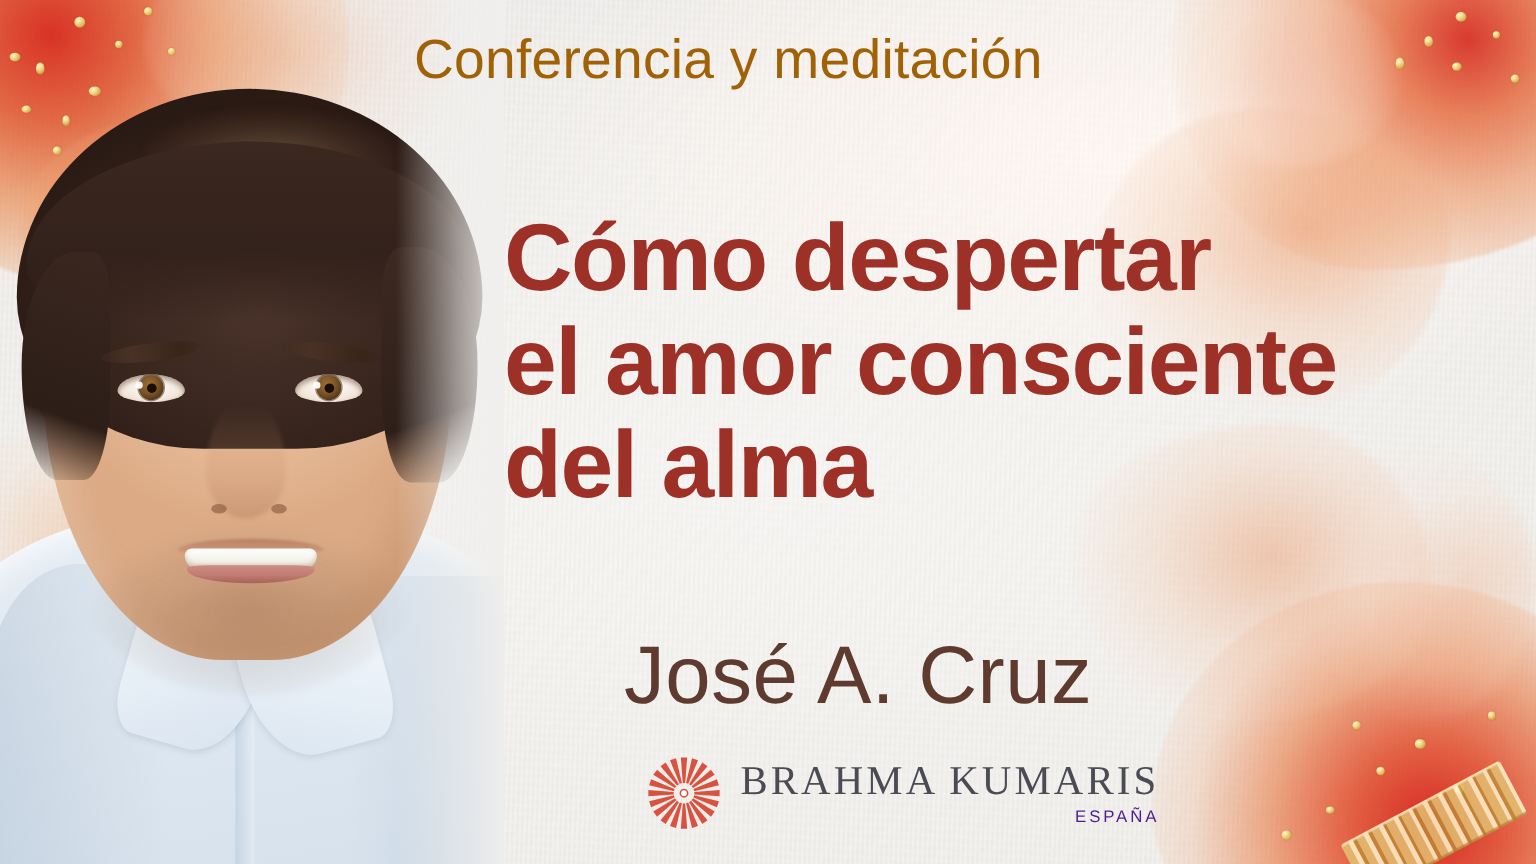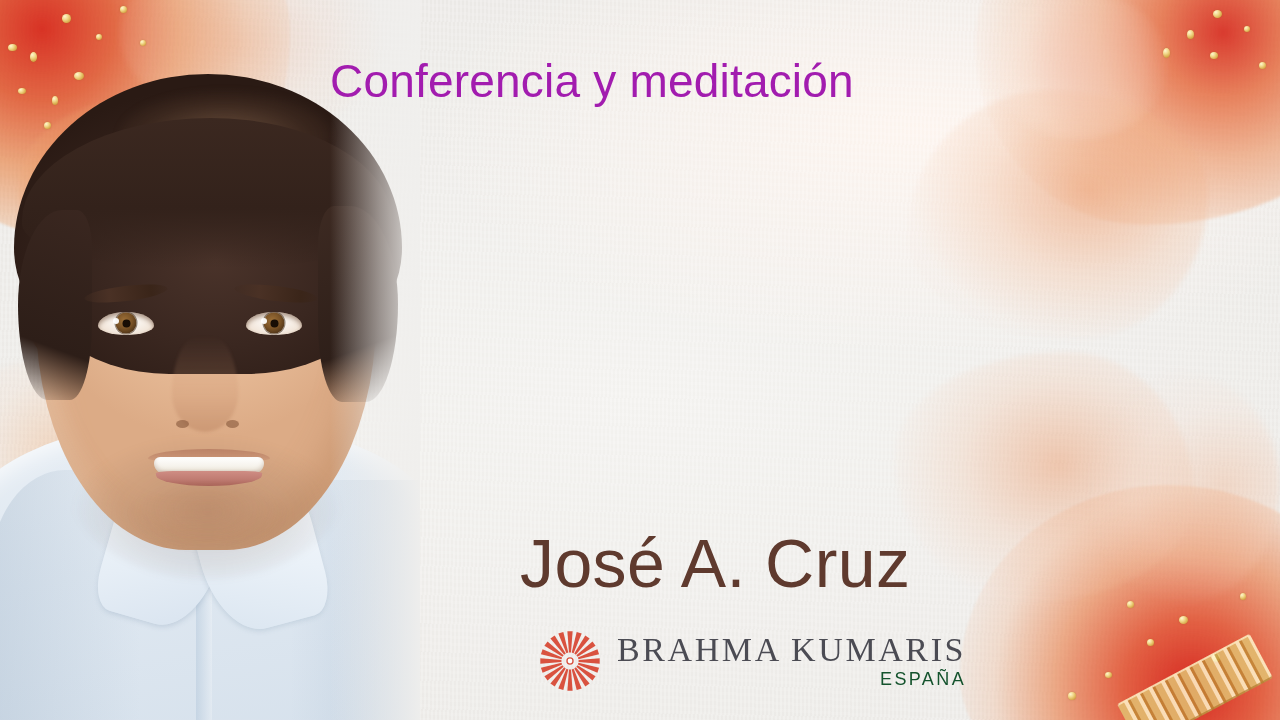--- a/index.html
+++ b/index.html
@@ -300,27 +300,26 @@
     filter: blur(3px);
   }
   .p-edgeFade {
     position: absolute; right: 0; top: 0; width: 90px; height: 720px;
     background: linear-gradient(90deg, rgba(240,239,237,0) 0%, rgba(240,239,237,.55) 55%, rgba(240,239,237,.95) 100%);
   }
 
   
   .eyebrow {
     position: absolute;
-    left: 330px; top: 22px;
+    left: 345px; top: 22px;
     font-size: 46px;
     font-weight: 400;
-    color: #a21caf;
+    color: #a16207;
     letter-spacing: .2px;
     white-space: nowrap;
-    margin-top: 32px;
   }
   .title {
     position: absolute;
     left: 420px; top: 172px;
     width: 830px;
     font-size: 79px;
     font-weight: 700;
     line-height: 1.09;
     color: #9e3127;
     letter-spacing: -1.2px;
@@ -348,22 +347,22 @@
   .logo-text { display: flex; flex-direction: column; align-items: flex-end; }
   .logo-name {
     font-family: "Liberation Serif", serif;
     font-size: 34px;
     color: #4b4b53;
     letter-spacing: 2.6px;
     line-height: 1.05;
     white-space: nowrap;
   }
   .logo-country {
-    font-size: 18px;
-    color: #14532d;
+    font-size: 14px;
+    color: #4c1d95;
     letter-spacing: 2.4px;
     margin-top: 2px;
     white-space: nowrap;
   }
 </style>
 </head>
 <body>
 
 <div id="poster">
 
@@ -449,20 +448,25 @@
       <span class="p-lipU"></span>
       <span class="p-teeth"></span>
       <span class="p-lipD"></span>
     </div>
     <div class="p-chin"></div>
     <div class="p-edgeFade"></div>
   </div>
 
   <div class="eyebrow">Conferencia y meditación</div>
 
+  <div class="title">
+    <span class="tline">Cómo despertar</span>
+    <span class="tline">el amor consciente</span>
+    <span class="tline">del alma</span>
+  </div>
 
   <div class="speaker">José A. Cruz</div>
 
   <div class="logo">
     <svg class="logo-mark" viewBox="0 0 100 100" aria-hidden="true">
       <g id="rays" fill="#d9523f">
           <polygon points="51.50,37.00 54.00,5.00 46.00,5.00 48.50,37.00"></polygon>
           <polygon points="55.44,38.10 67.71,8.44 60.10,5.97 52.59,37.17"></polygon>
           <polygon points="58.85,40.36 79.69,15.95 73.21,11.24 56.43,38.60"></polygon>
           <polygon points="61.40,43.57 88.76,26.79 84.05,20.31 59.64,41.15"></polygon>

